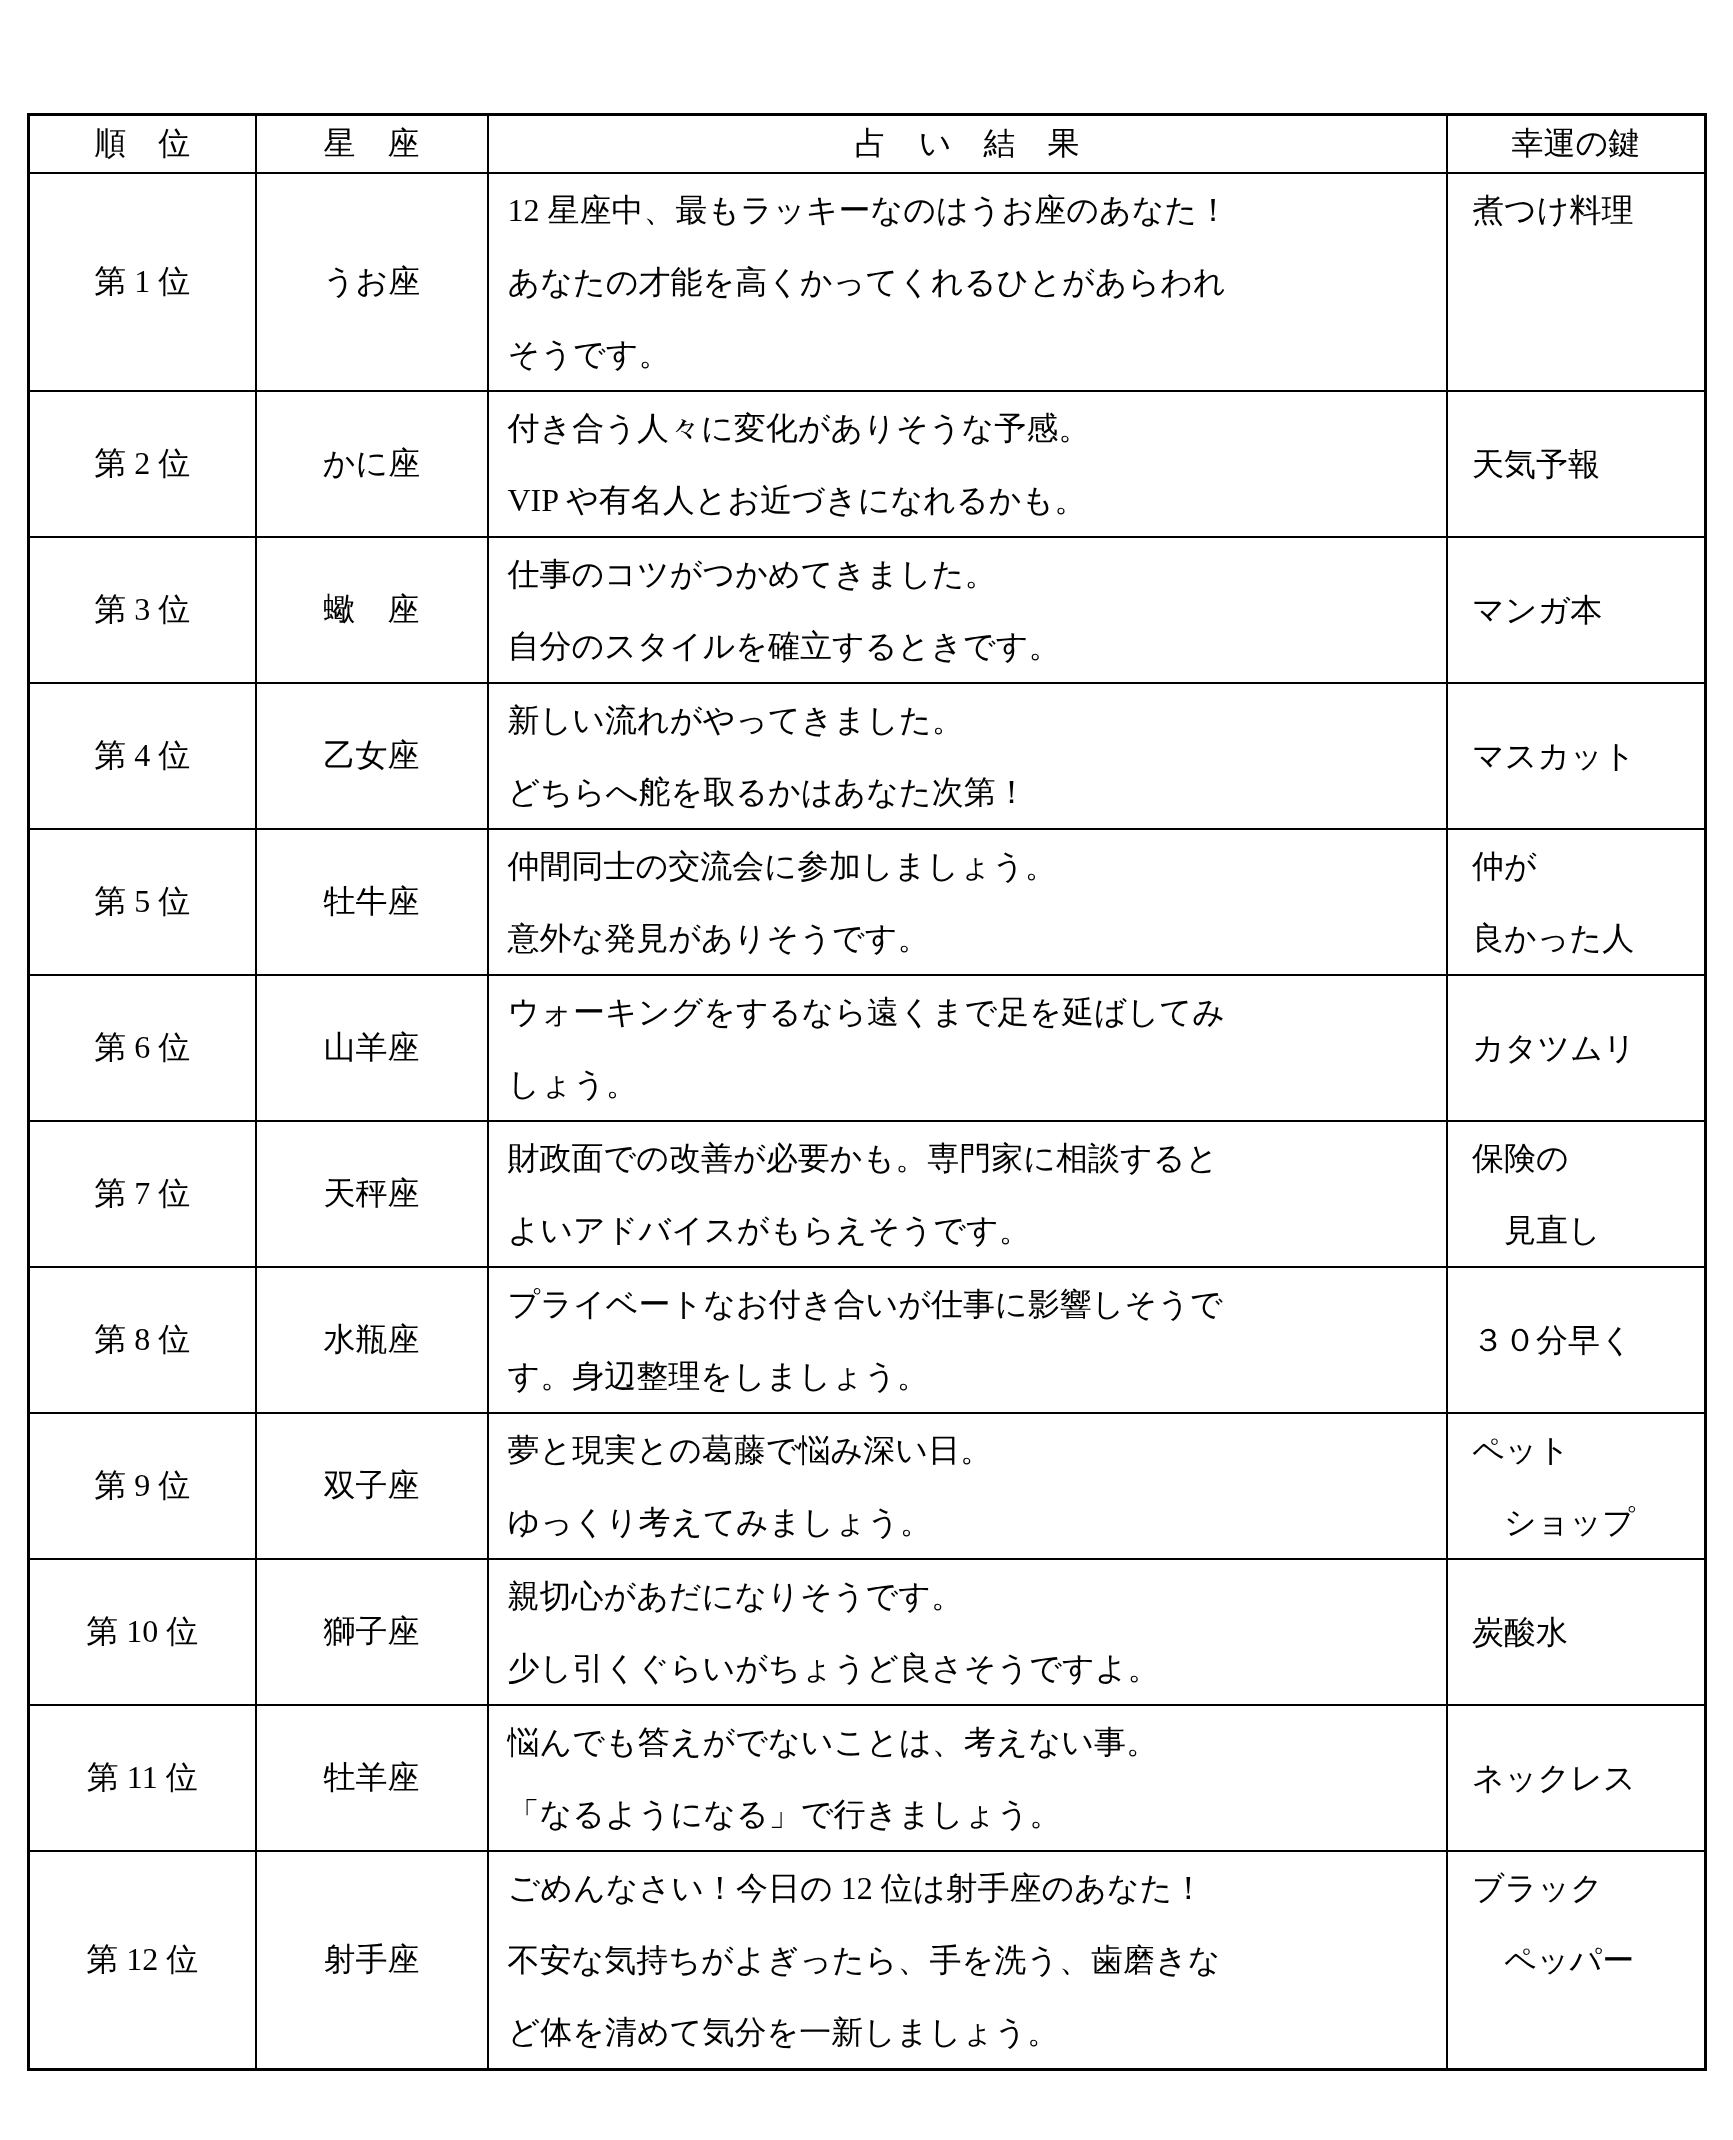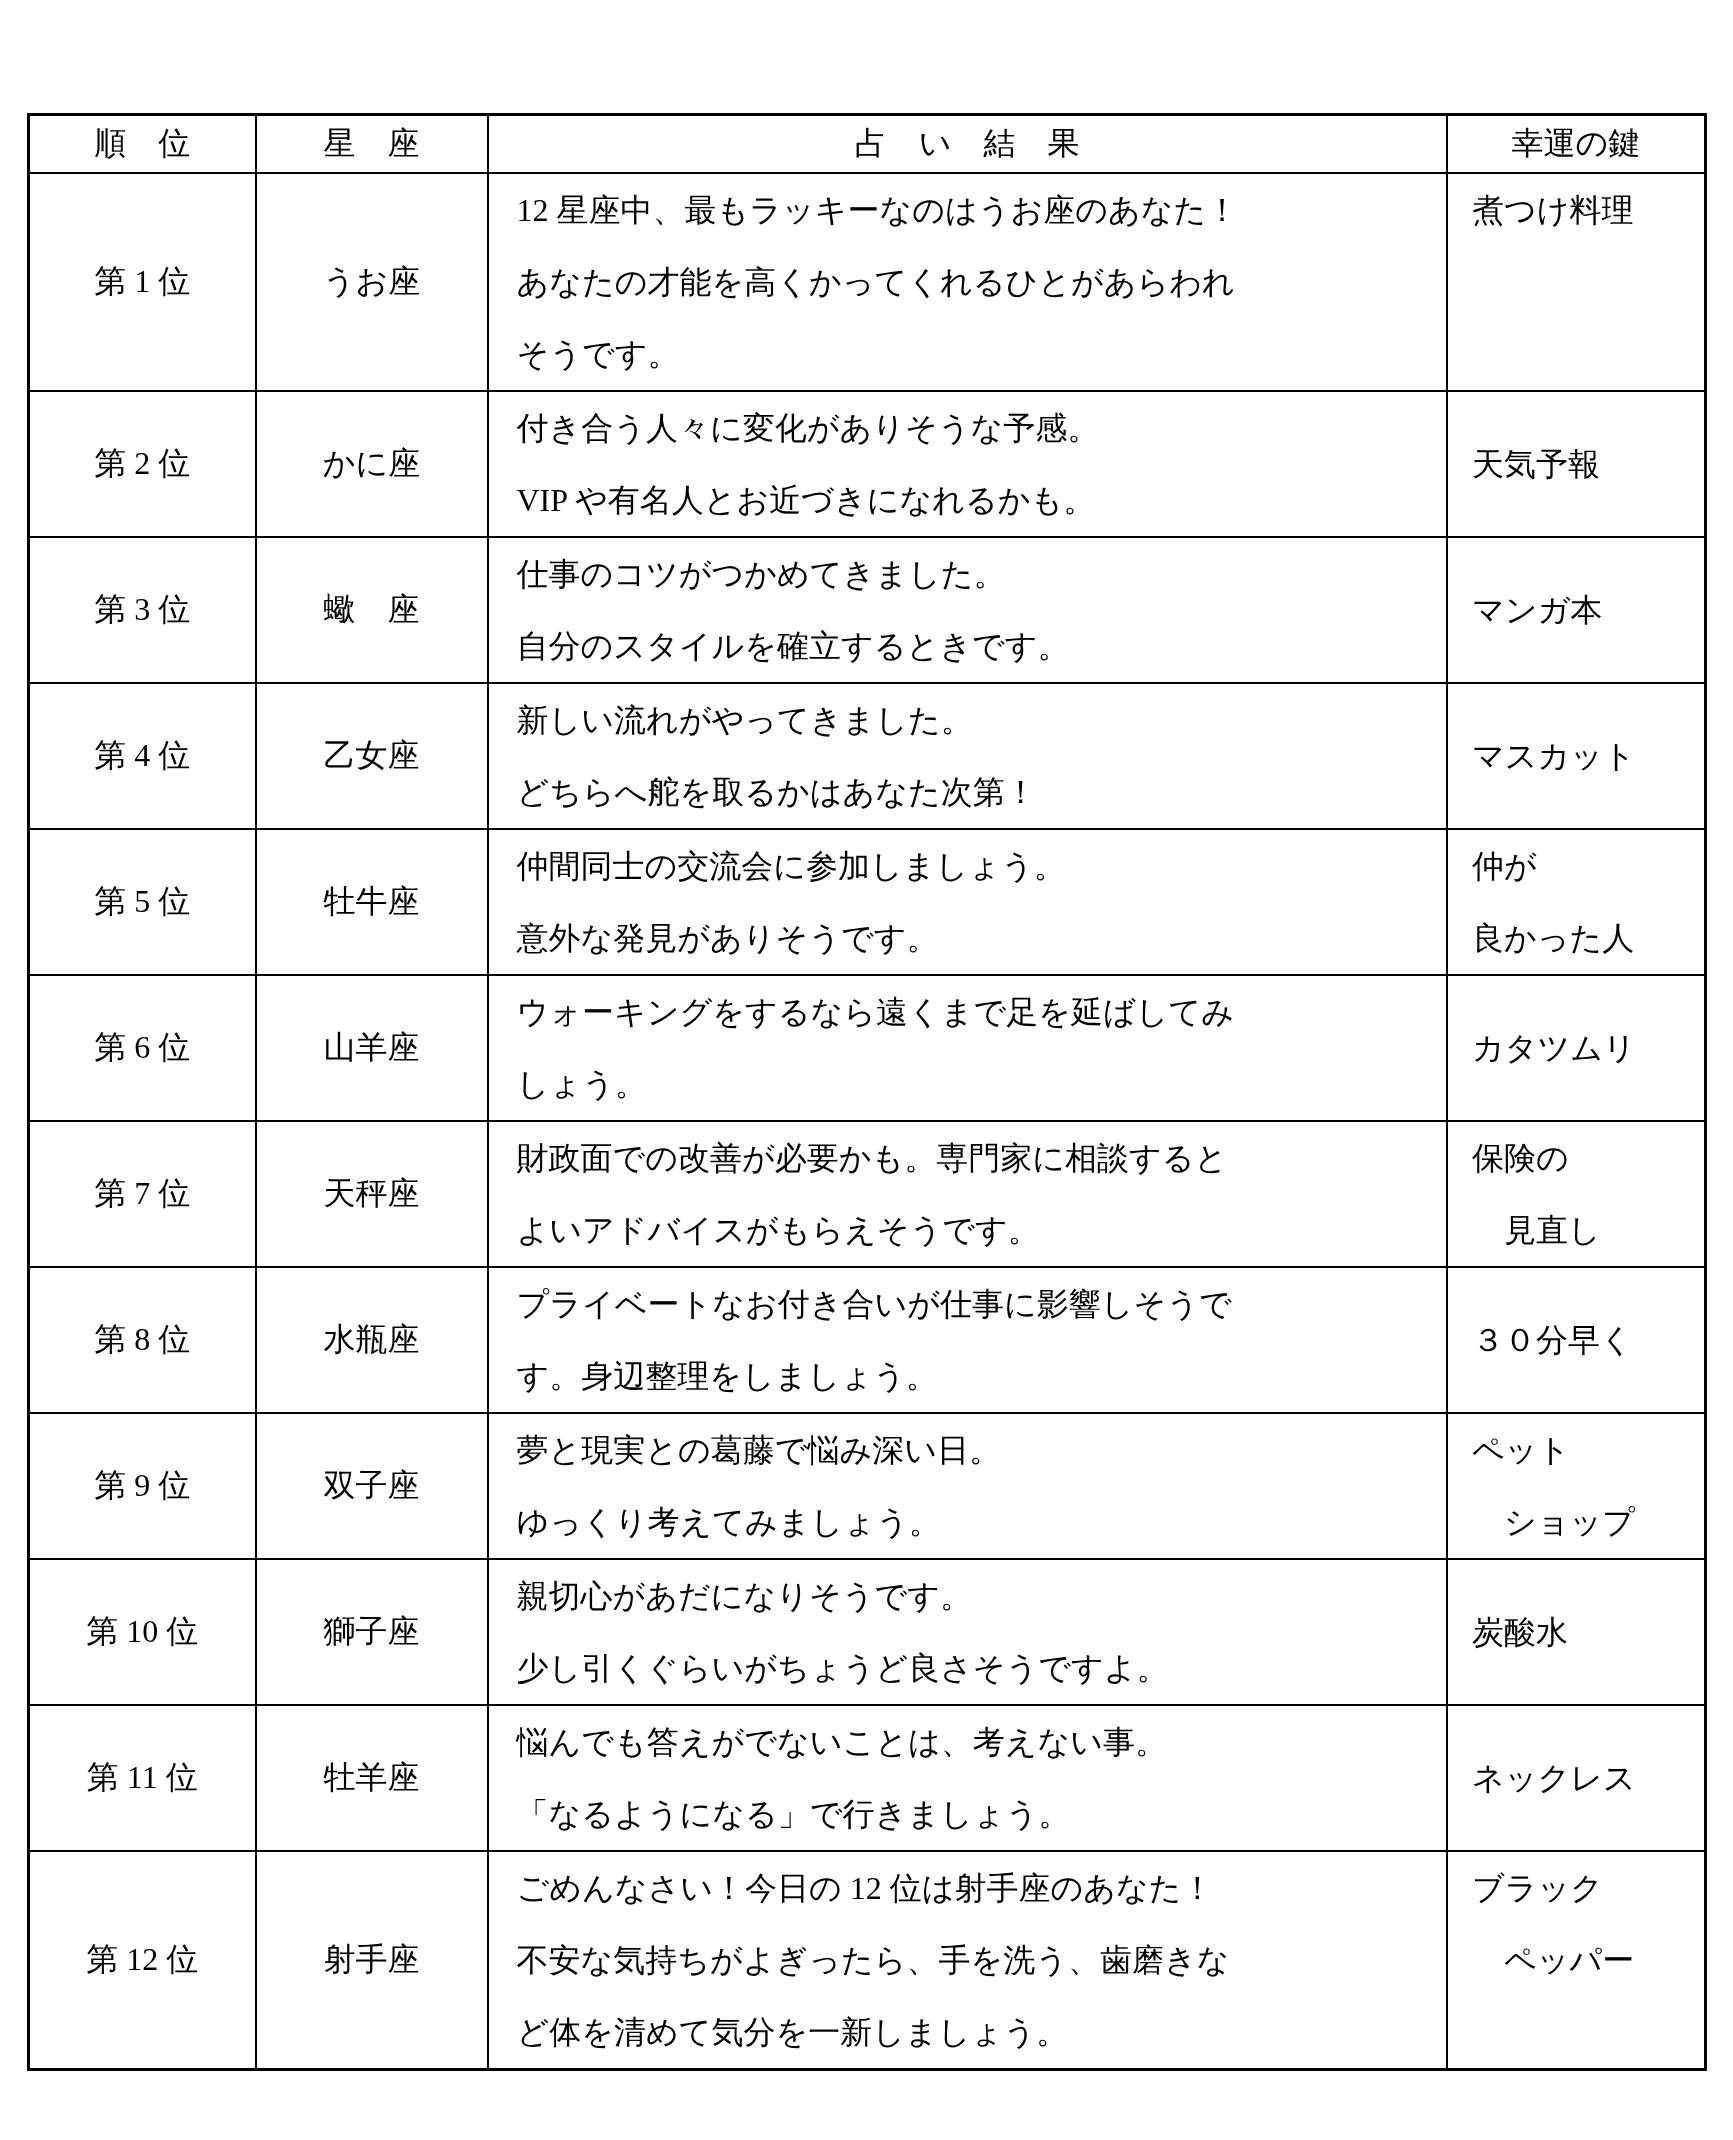--- a/index.html
+++ b/index.html
@@ -46,21 +46,21 @@
   thead tr { height: 58px; }
   thead th { text-align: center; white-space: pre; }
   tbody tr.lines-2 { height: 144px; }
   tbody tr.lines-3 { height: 216px; }
   td.rank-cell, td.sign-cell {
     text-align: center;
     vertical-align: middle;
     white-space: pre;
   }
   td.result-cell {
-    padding: 0 17px 0 28px;
+    padding: 0 17px 0 19px;
     vertical-align: middle;
   }
   td.lucky-cell {
     padding: 0 7.6px 0 24.6px;
     vertical-align: middle;
   }
   .text-line {
     line-height: 72px;
     white-space: pre;
   }

